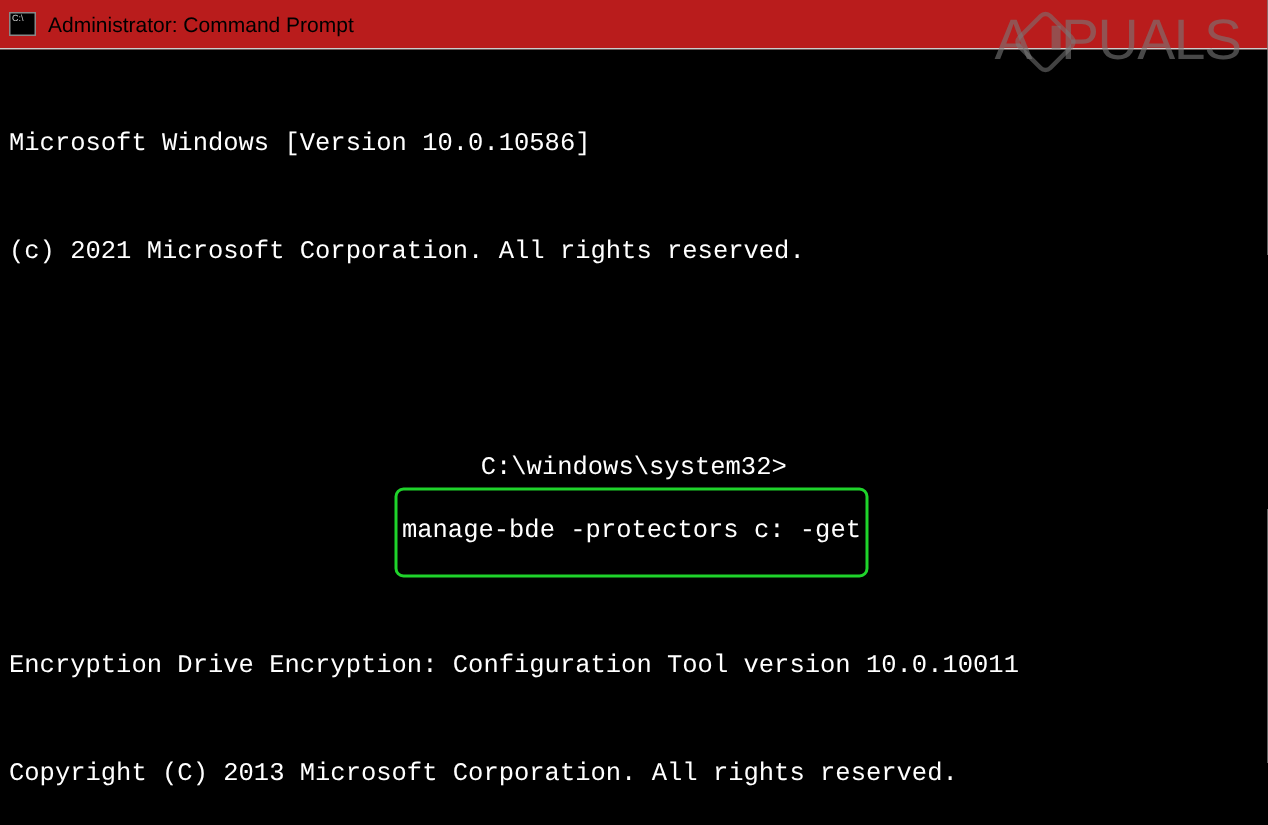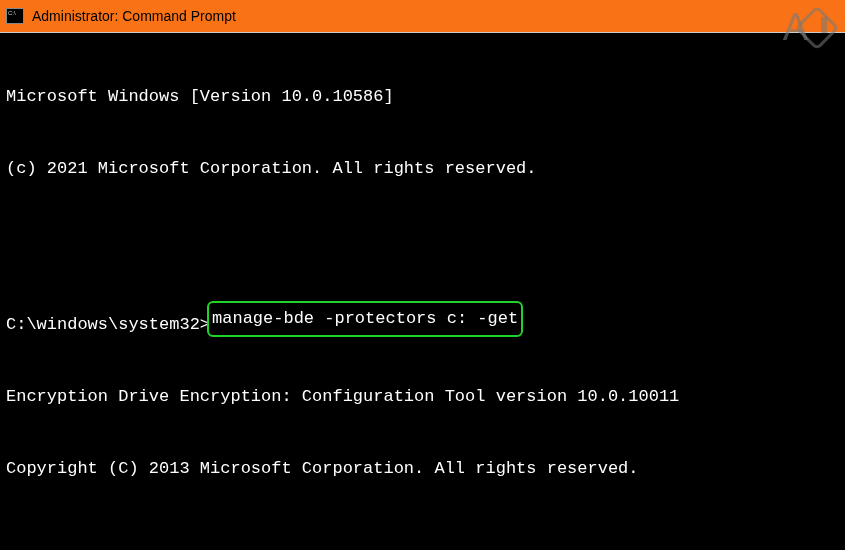--- a/index.html
+++ b/index.html
@@ -10,21 +10,21 @@
     body {
       width: 845px;
       height: 550px;
       font-family: Consolas, 'Courier New', monospace;
       background: #fff;
       position: relative;
       overflow: hidden;
     }
     .title-bar {
       height: 28px;
-      background: #f97316;
+      background: #b91c1c;
       border-bottom: 1px solid #ccc;
       display: flex;
       align-items: center;
       padding: 16px 6px;
       font-family: 'Segoe UI', Arial, sans-serif;
       font-size: 14px;
       color: #000;
     }
     .cmd-icon {
       width: 18px;
@@ -52,26 +52,27 @@
       line-height: 24px;
       padding: 4px 6px;
       white-space: pre;
       position: relative;
     }
     .line {
       display: block;
     }
     .prompt-line {
       display: flex;
-      align-items: flex-end;
+      align-items: center;
+      flex-direction: column;
     }
     .highlight-box {
       border: 2px solid #1fd32b;
       border-radius: 6px;
-      padding: 4px 3px;
+      padding: 16px 3px;
       margin-left: -3px;
     }
     .watermark {
       position: absolute;
       top: 6px;
       right: 18px;
       font-family: Arial, sans-serif;
       font-size: 38px;
       font-weight: 300;
       color: rgba(120,120,120,0.6);
@@ -131,13 +132,14 @@
   
   
   
   
   
 </div>
 
 <div class="watermark">
   <span>A</span>
   <span class="wm-shape"></span>
+  <span>PUALS</span>
 </div>
 
 </body></html>

